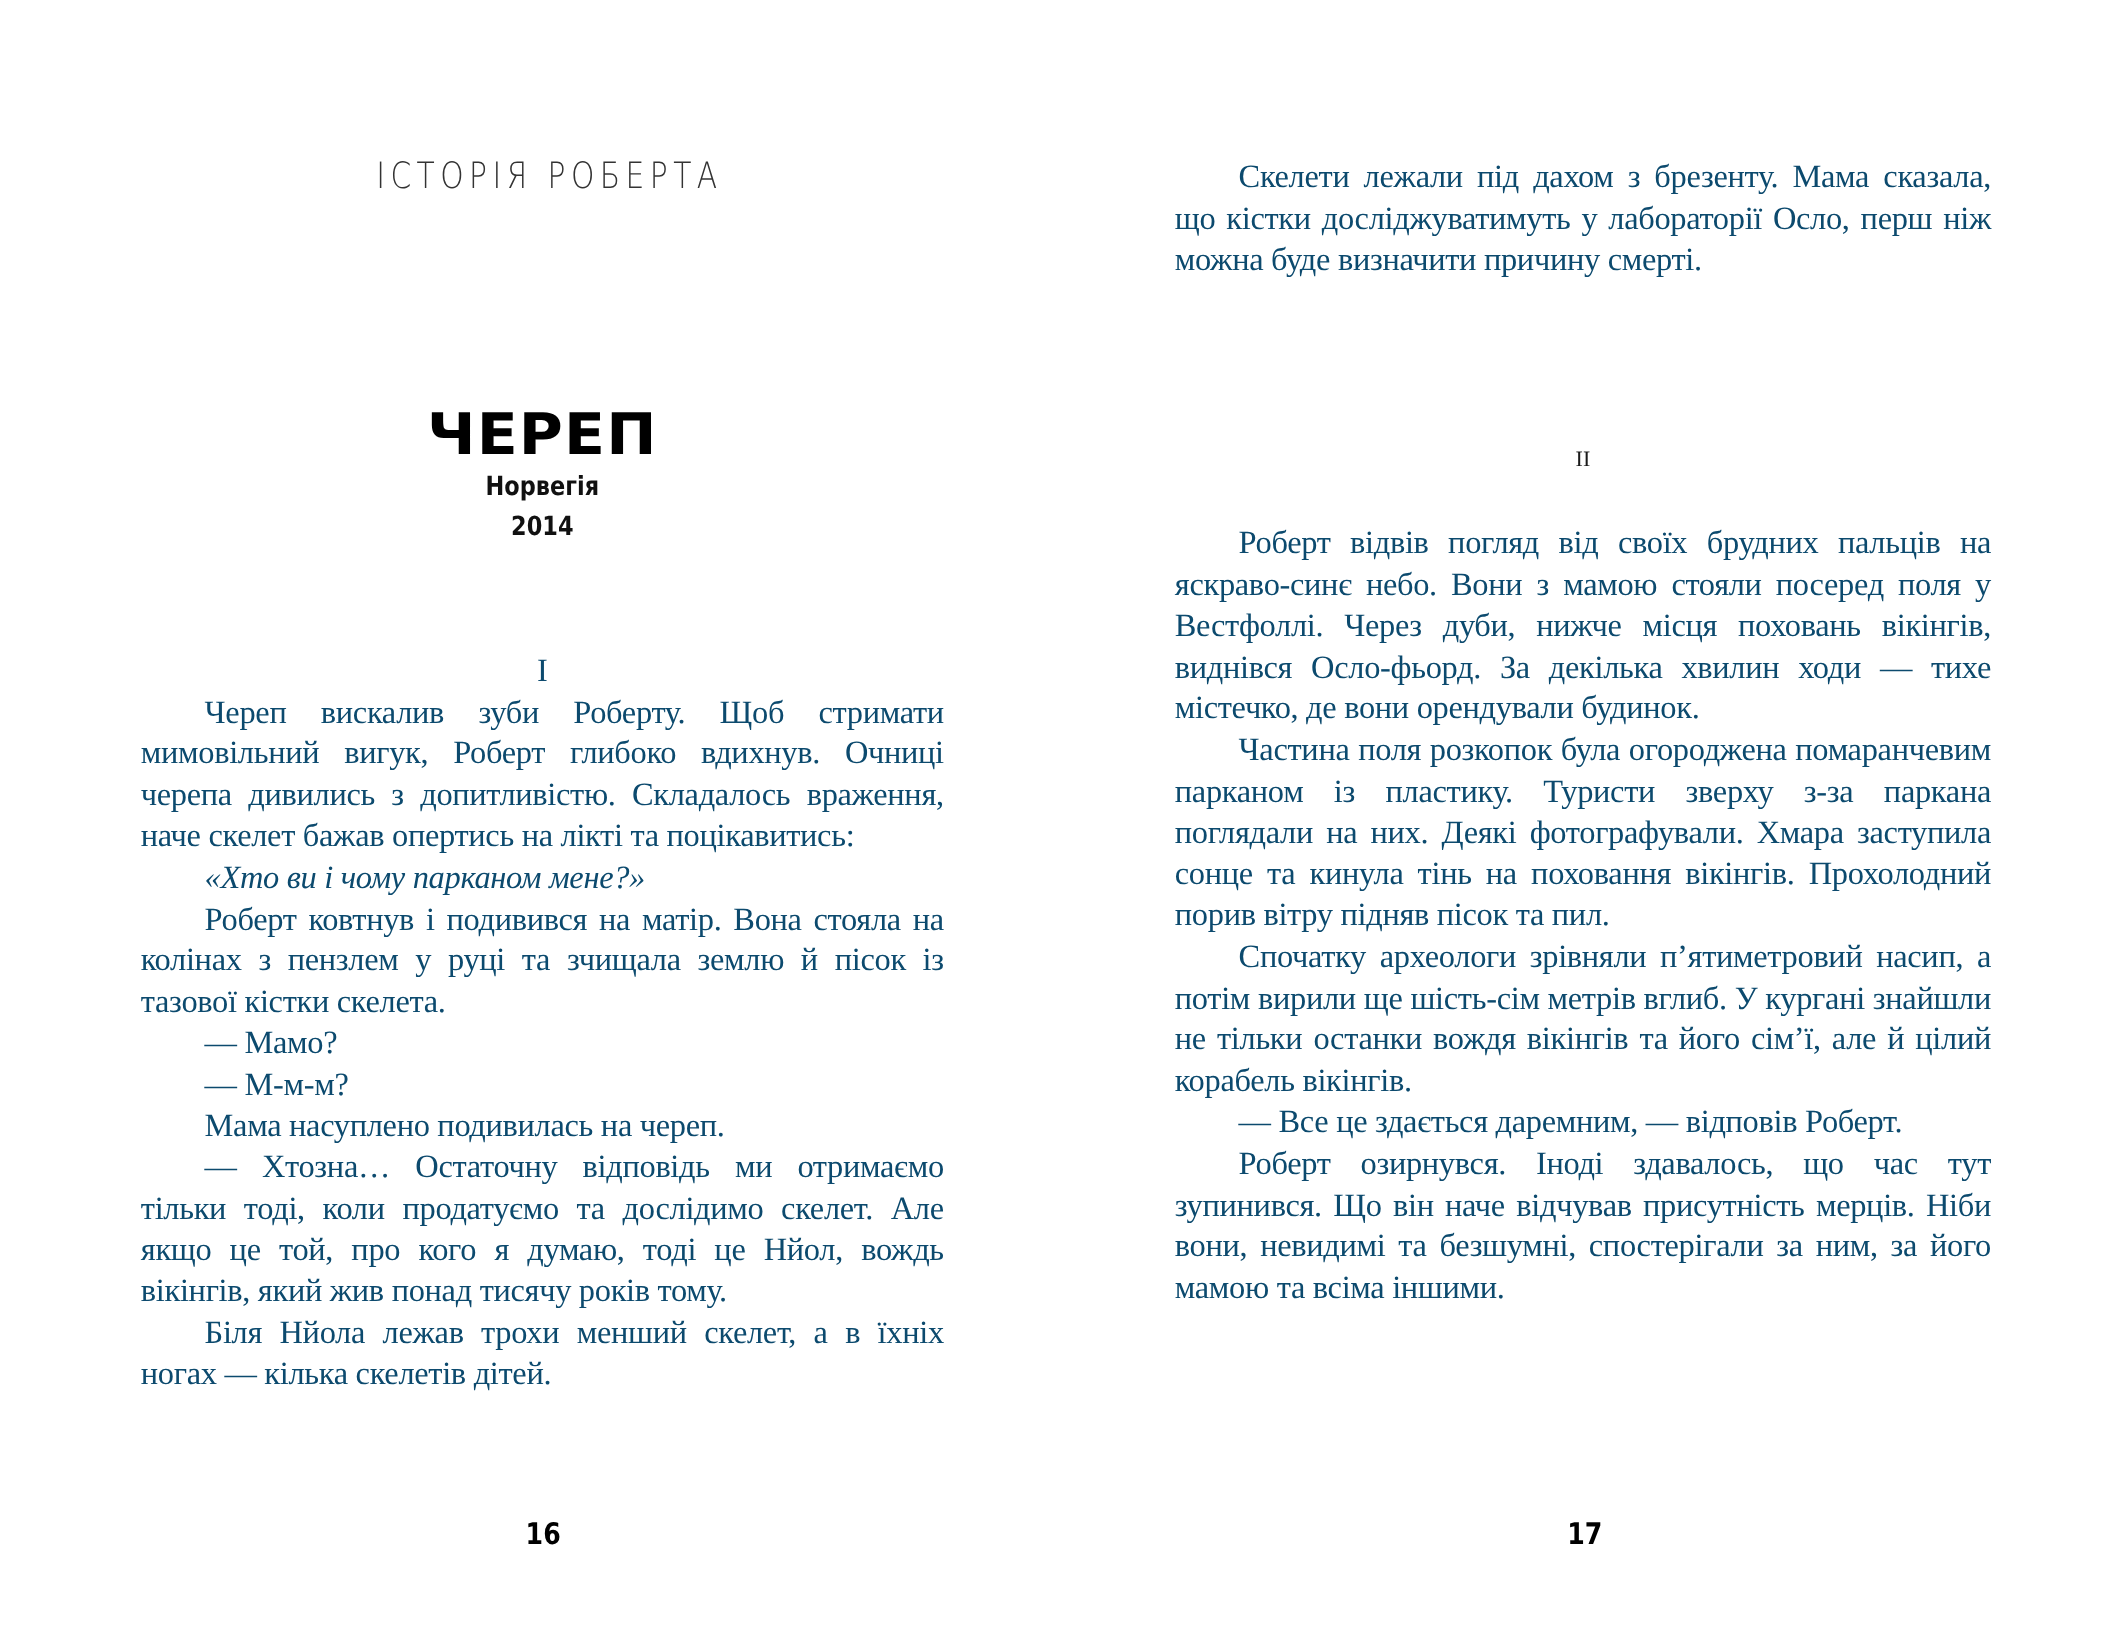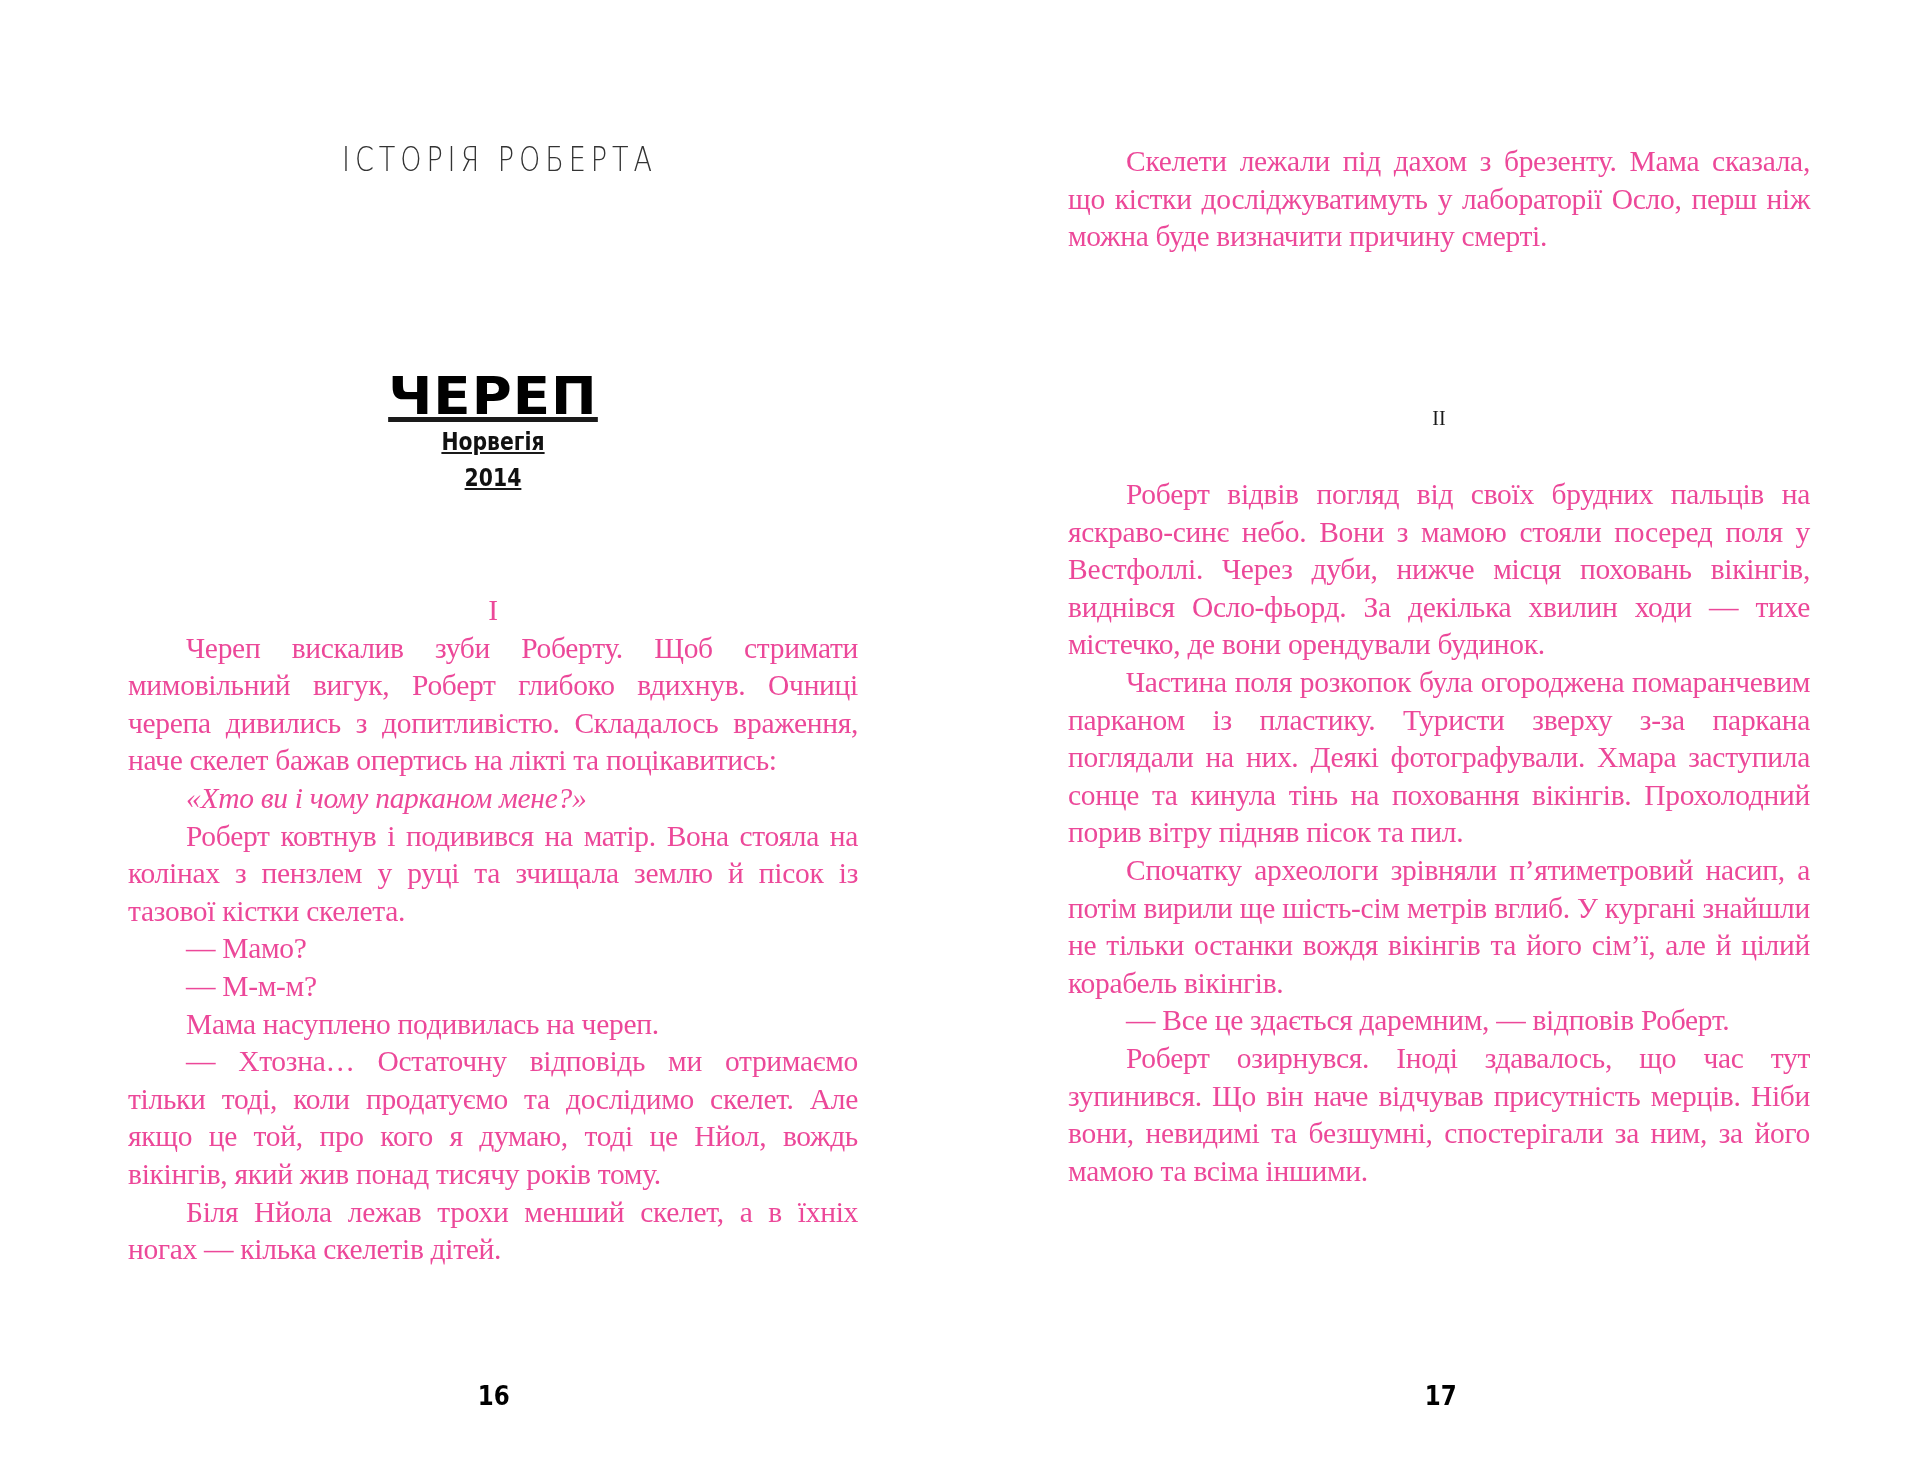--- a/index.html
+++ b/index.html
@@ -35,21 +35,20 @@
       transform: scaleX(0.82);
       transform-origin: left center;
       white-space: nowrap;
     }
     .chapter-block {
       position: absolute;
       left: 128px;
       width: 730px;
       top: 368px;
       text-align: center;
-      text-decoration: underline;
     }
     .chapter-title {
       font-family: "DejaVu Sans", sans-serif;
       font-weight: 900;
       font-size: 52px;
       letter-spacing: 1px;
       color: #000;
       line-height: 56px;
       transform: scaleX(1.05);
     }
@@ -59,21 +58,21 @@
       font-size: 24px;
       line-height: 36px;
       color: #111;
       transform: scaleX(0.85);
     }
     .text-block {
       position: absolute;
       font-size: 29.5px;
       line-height: 37.6px;
       text-align: justify;
-      color: #ec4899;
+      color: #0c4a6e;
       letter-spacing: -0.3px;
     }
     .text-block p {
       margin: 0;
       text-indent: 58px;
     }
     .text-block p.italic { font-style: italic; }
     .section-num {
       text-align: center !important;
       text-indent: 0 !important;

